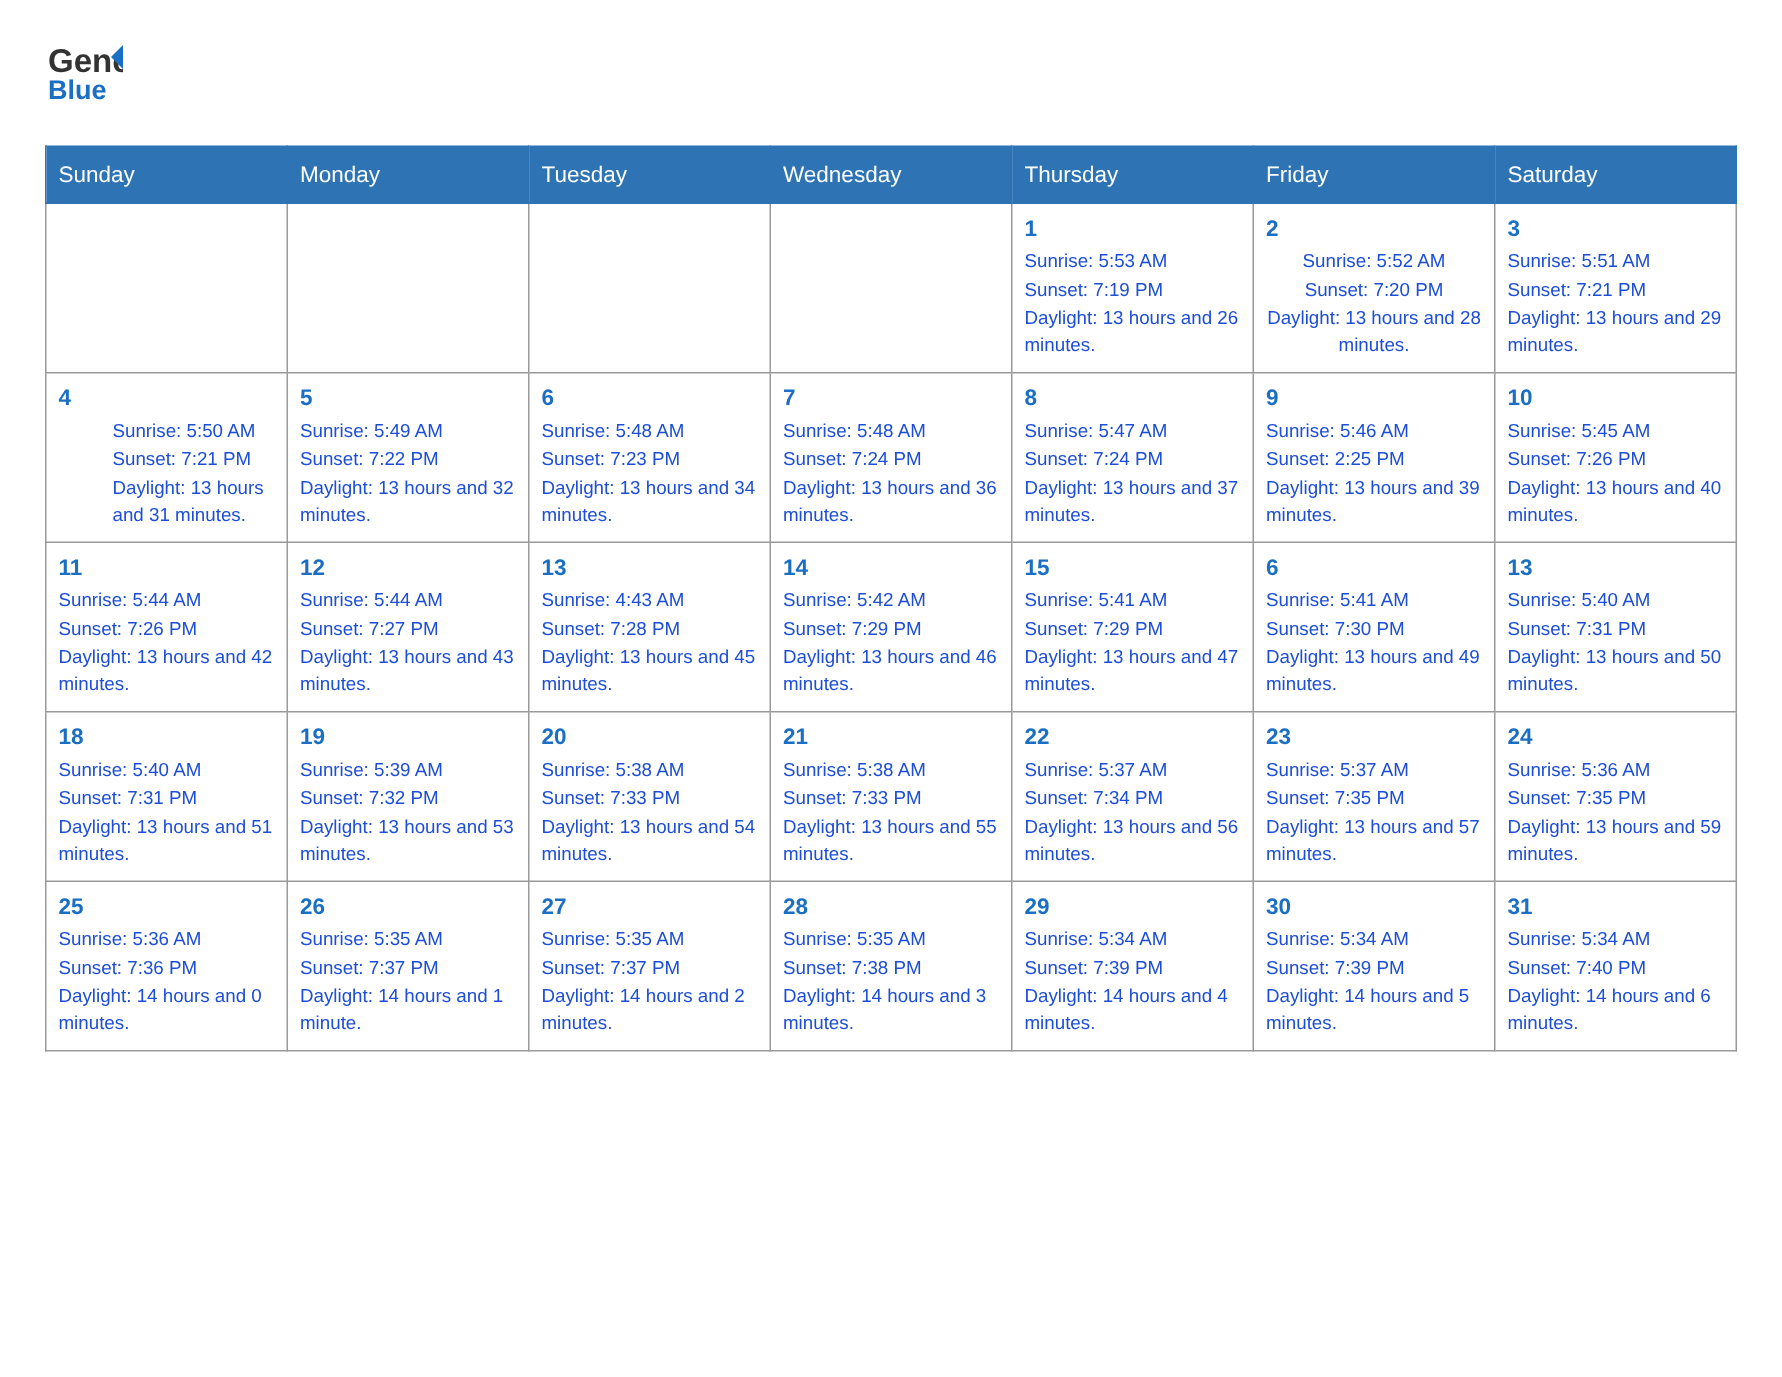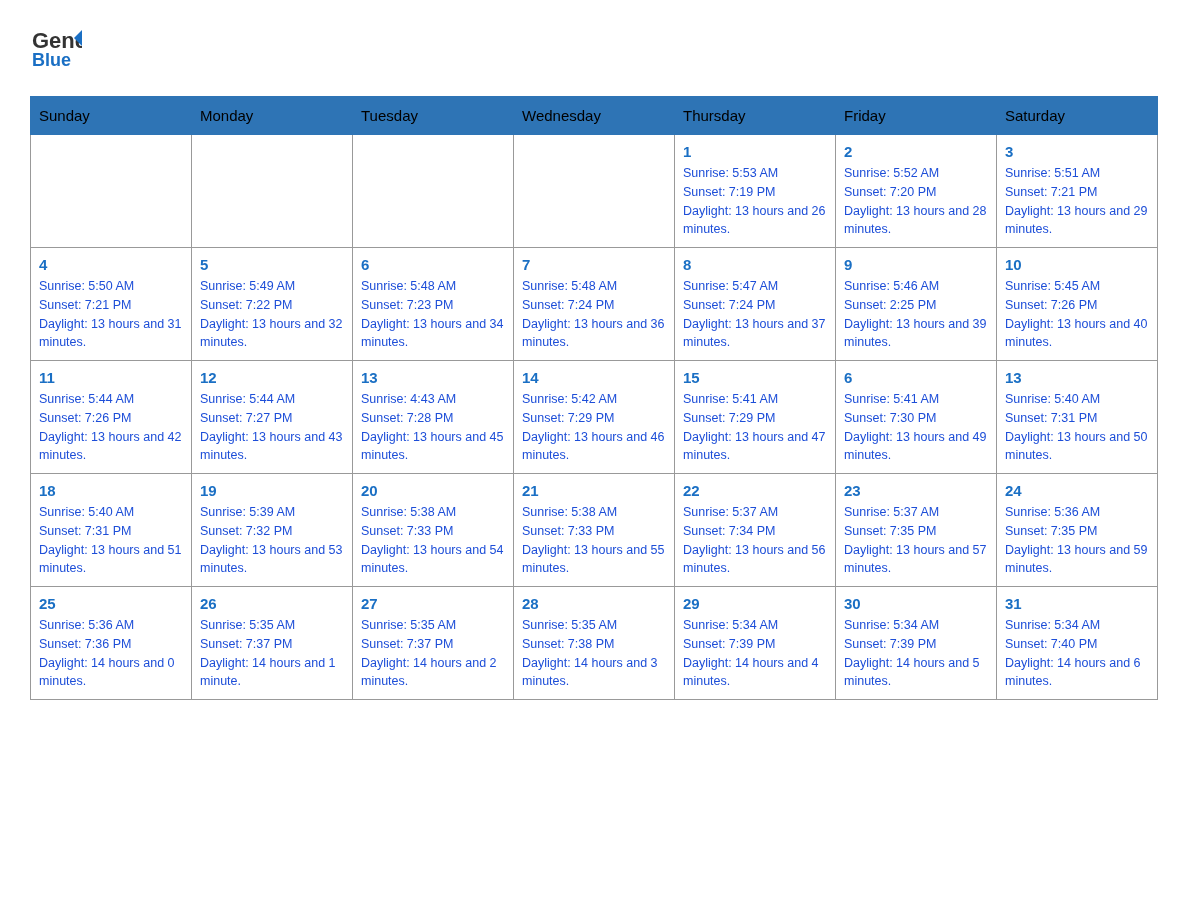--- a/index.html
+++ b/index.html
@@ -33,21 +33,21 @@
       color: #333;
       margin-top: 4px;
     }
     .calendar {
       width: 100%;
       border-collapse: collapse;
       border: 1px solid #2e74b5;
     }
     .calendar th {
       background-color: #2e74b5;
-      color: #000000;
+      color: #ffffff;
       font-size: 15px;
       padding: 10px 8px;
       text-align: left;
       font-weight: normal;
       border: 1px solid #2e74b5;
     }
     .calendar td {
       vertical-align: top;
       padding: 8px 8px;
       border: 1px solid #999;
@@ -110,35 +110,35 @@
         <td class="empty-cell"></td>
         <td class="empty-cell"></td>
         <td>
           <span class="day-number">1</span>
           <div class="day-info" style="white-space: pre-line;">Sunrise: 5:53 AM
 Sunset: 7:19 PM
 Daylight: 13 hours and 26 minutes.</div>
         </td>
         <td>
           <span class="day-number">2</span>
-          <div class="day-info" style="white-space: pre-line;">Sunrise: 5:52 AM
+          <div class="day-info" style="white-space: pre-line; text-align: center;">Sunrise: 5:52 AM
 Sunset: 7:20 PM
 Daylight: 13 hours and 28 minutes.</div>
         </td>
         <td>
           <span class="day-number">3</span>
           <div class="day-info" style="white-space: pre-line;">Sunrise: 5:51 AM
 Sunset: 7:21 PM
 Daylight: 13 hours and 29 minutes.</div>
         </td>
       </tr>
       <tr>
         <td>
           <span class="day-number">4</span>
-          <div class="day-info" style="white-space: pre-line;">Sunrise: 5:50 AM
+          <div class="day-info" style="white-space: pre-line; margin-left: 36px;">Sunrise: 5:50 AM
 Sunset: 7:21 PM
 Daylight: 13 hours and 31 minutes.</div>
         </td>
         <td>
           <span class="day-number">5</span>
           <div class="day-info" style="white-space: pre-line;">Sunrise: 5:49 AM
 Sunset: 7:22 PM
 Daylight: 13 hours and 32 minutes.</div>
         </td>
         <td>

